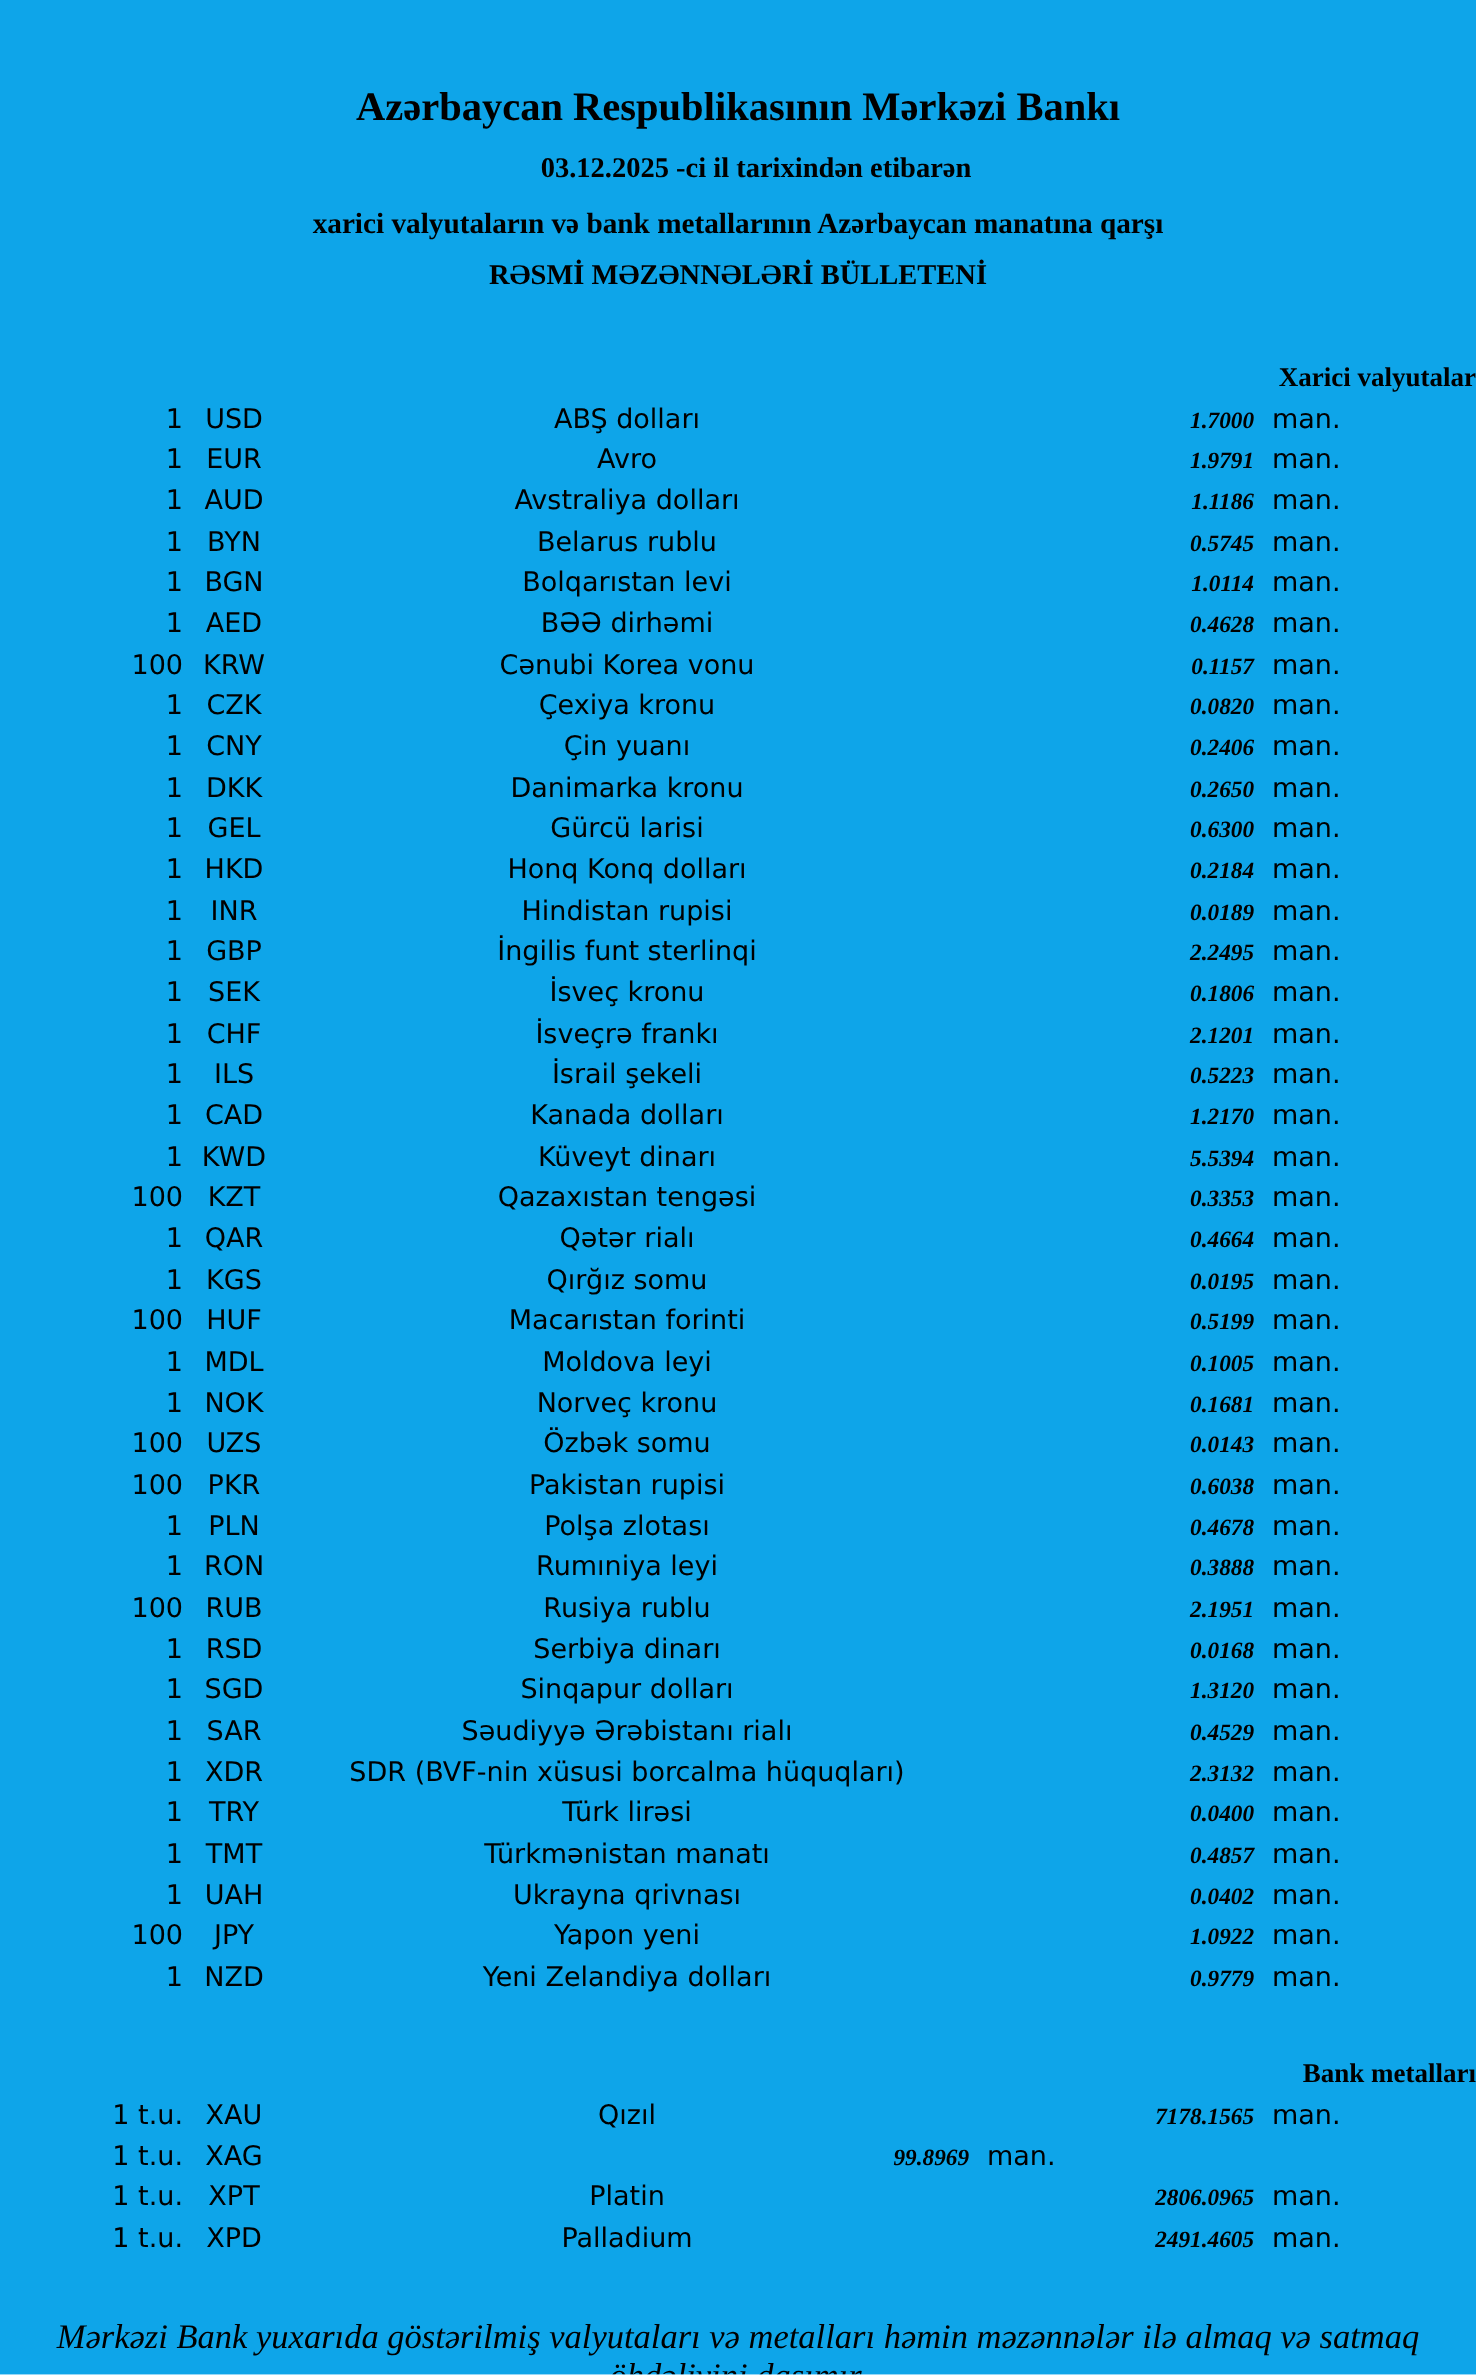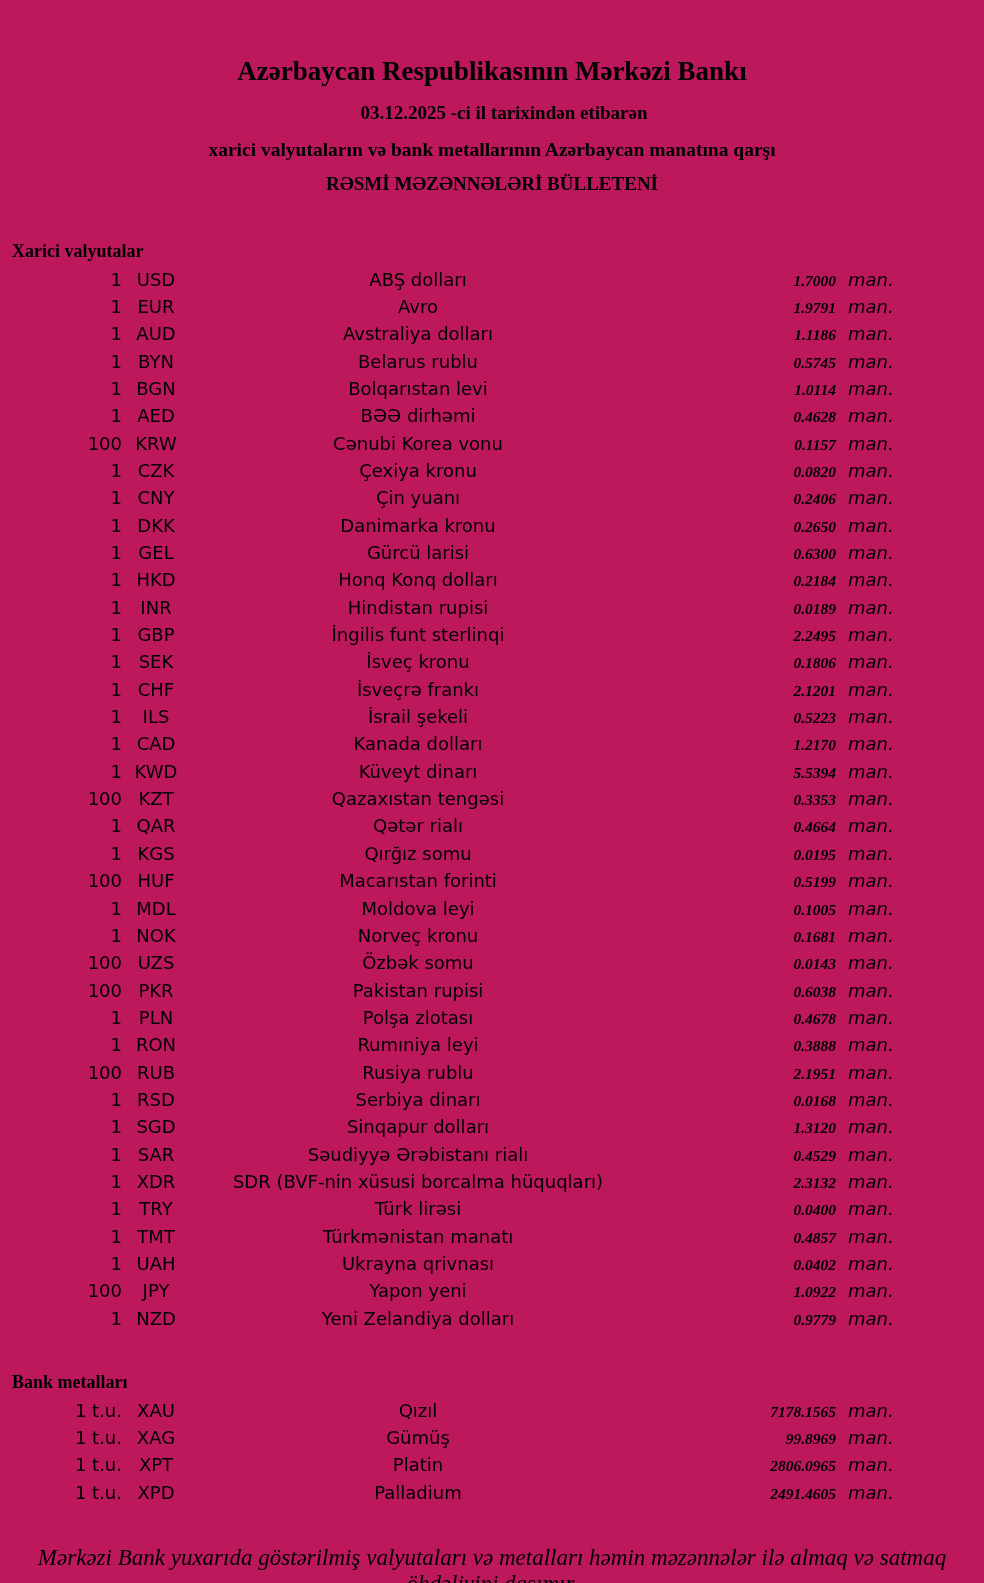--- a/index.html
+++ b/index.html
@@ -1,32 +1,32 @@
 <!DOCTYPE html>
 <html><head>
 <meta charset="utf-8">
 <style>
   html, body { margin: 0; padding: 0; background: #ffffff; }
   .page {
     position: relative;
     width: 984px;
     height: 1583px;
     margin: 0 auto;
-    background: #be185d;
+    background: #0ea5e9;
     color: #000000;
     overflow: hidden;
     font-family: "DejaVu Sans", sans-serif;
   }
   header { text-align: center; padding-top: 57px; }
   .bank-name      { margin: 0;           font: 700 27px/1.1 "Liberation Serif", serif; }
   .date-line      { margin: 16px 0 0;    font: 700 19px/1.1 "Liberation Serif", serif; padding-left: 24px; }
   .subtitle       { margin: 15px 0 0;    font: 700 19.5px/1.1 "Liberation Serif", serif; }
   .bulletin-title { margin: 14px 0 0;    font: 700 19px/1.1 "Liberation Serif", serif; }
 
-  .section-title  { text-align: left; font: 700 18px/1.15 "Liberation Serif", serif; margin: 12px; }
+  .section-title  { text-align: right; font: 700 18px/1.15 "Liberation Serif", serif; margin: 0; }
   #currencies-title { margin-top: 46px; margin-bottom: 7px; }
   #metals-title     { margin-top: 37px; margin-bottom: 7px; }
 
   .table { width: 984px; }
   .row {
     display: grid;
     grid-template-columns: 122px 68px 456px 190px 1fr;
     align-items: baseline;
     height: 27.35px;
   }
@@ -34,21 +34,21 @@
   .code { text-align: center; font-size: 18px; white-space: nowrap; }
   .name { text-align: center;   font-size: 18px; white-space: nowrap; }
   .rate {
     text-align: right;
     font-family: "Liberation Serif", serif;
     font-style: italic;
     font-weight: 700;
     font-size: 15.5px;
     white-space: nowrap;
   }
-  .unit { text-align: left; padding-left: 12px; font-size: 18px; white-space: nowrap; font-style: italic; }
+  .unit { text-align: left; padding-left: 12px; font-size: 18px; white-space: nowrap; }
 
   .disclaimer {
     margin: 36px 0 0;
     text-align: center;
     font-family: "Liberation Serif", serif;
     font-style: italic;
     font-size: 23px;
   }
 </style>
 </head>
@@ -347,21 +347,20 @@
         <div class="row">
     <span class="qty">1 t.u.</span>
     <span class="code">XAU</span>
     <span class="name">Qızıl</span>
     <span class="rate">7178.1565</span>
     <span class="unit">man.</span>
   </div>
         <div class="row">
     <span class="qty">1 t.u.</span>
     <span class="code">XAG</span>
-    <span class="name">Gümüş</span>
     <span class="rate">99.8969</span>
     <span class="unit">man.</span>
   </div>
         <div class="row">
     <span class="qty">1 t.u.</span>
     <span class="code">XPT</span>
     <span class="name">Platin</span>
     <span class="rate">2806.0965</span>
     <span class="unit">man.</span>
   </div>

